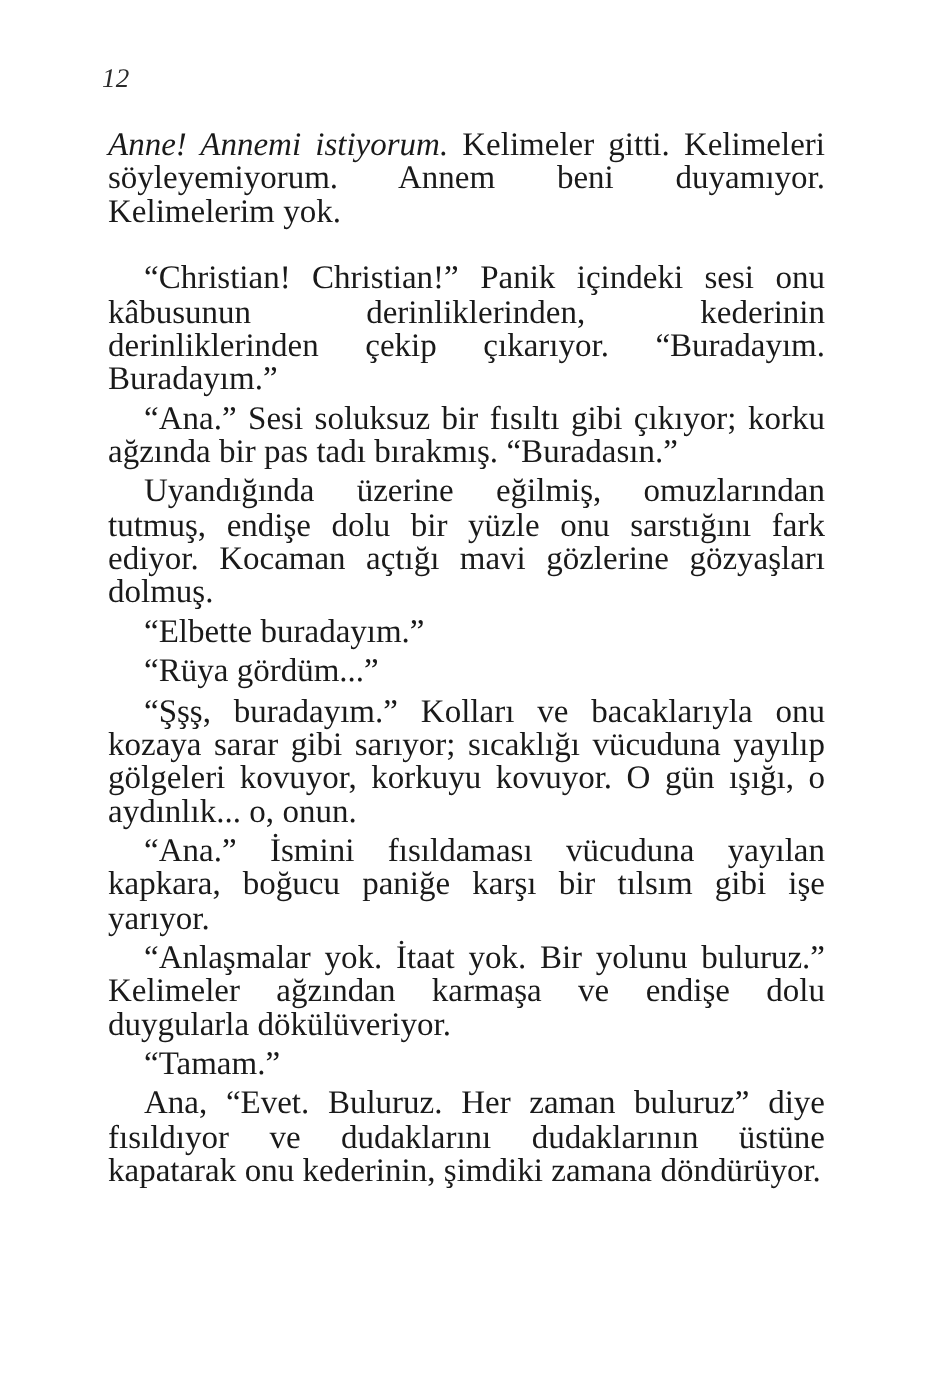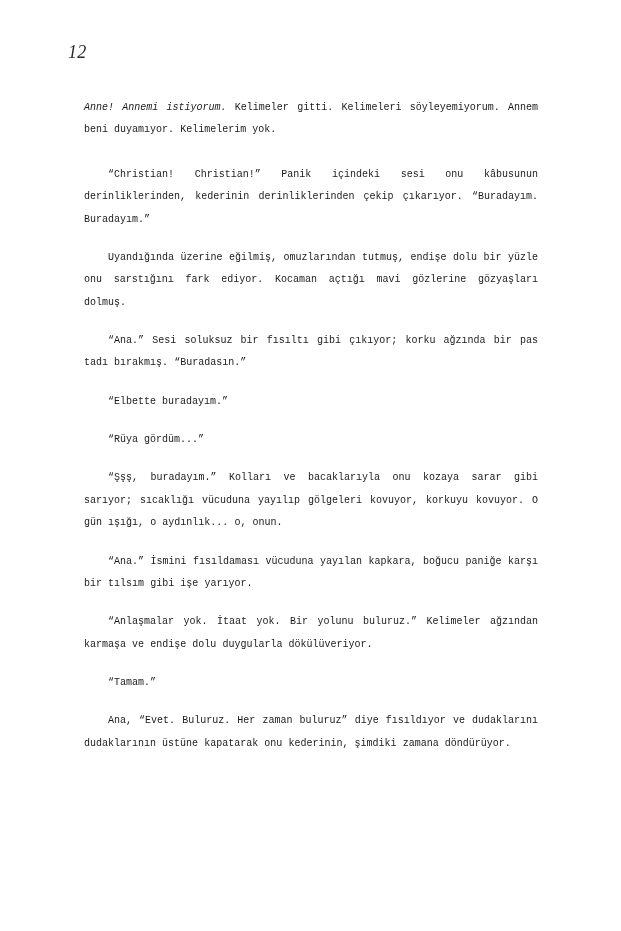--- a/index.html
+++ b/index.html
@@ -33,30 +33,29 @@
   }
 
   .textblock {
     position: absolute;
     left: 68px;
     top: 81px;
     width: 486px;
   }
 
   .para {
-    margin: 16px;
-    font-size: 10px;
+    margin: 4px;
+    font-size: 22px;
     line-height: 22.35px;
     text-align: justify;
     text-justify: inter-word;
     hyphens: manual;
     -webkit-hyphens: manual;
     text-indent: 0;
     word-spacing: 0.1px;
-    font-family: Liberation Mono, monospace;
   }
 
   
   .para.indent {
     text-indent: 24px;
   }
 
   
   .para.gap-after {
     margin-bottom: 22.35px;
@@ -72,23 +71,23 @@
 <div class="page" style="background: rgb(255, 255, 255); color: rgb(26, 26, 26);">
 
   <div class="folio">12</div>
 
   <div class="textblock">
 
     <p class="para gap-after"><span class="em">Anne! Annemi istiyorum.</span><span> Kelimeler gitti. Kelimeleri söyleyemiyorum. Annem beni duyamıyor. Kelimelerim yok.</span></p>
 
     <p class="para indent"><span>“Christian! Christian!” Panik içindeki sesi onu kâbusunun derinliklerinden, kederinin derinliklerinden çekip çıkarıyor. “Buradayım. Buradayım.”</span></p>
 
+    <p class="para indent"><span>“Ana.” Sesi soluksuz bir fısıltı gibi çıkıyor; korku ağzında bir pas tadı bırakmış. “Buradasın.”</span></p>
+
     <p class="para indent"><span>Uyandığında üzerine eğilmiş, omuzlarından tutmuş, endişe dolu bir yüzle onu sarstığını fark ediyor. Kocaman açtığı mavi gözlerine gözyaşları dolmuş.</span></p>
-
-    <p class="para indent"><span>“Ana.” Sesi soluksuz bir fısıltı gibi çıkıyor; korku ağzında bir pas tadı bırakmış. “Buradasın.”</span></p>
 
     <p class="para indent"><span>“Elbette buradayım.”</span></p>
 
     <p class="para indent"><span>“Rüya gördüm...”</span></p>
 
 
     <p class="para indent"><span>“Şşş, buradayım.” Kolları ve bacaklarıyla onu kozaya sarar gibi sarıyor; sıcaklığı vücuduna yayılıp gölgeleri kovuyor, korkuyu kovuyor. O gün ışığı, o aydınlık... o, onun.</span></p>
 
     <p class="para indent"><span>“Ana.” İsmini fısıldaması vücuduna yayılan kapkara, boğucu paniğe karşı bir tılsım gibi işe yarıyor.</span></p>
 

